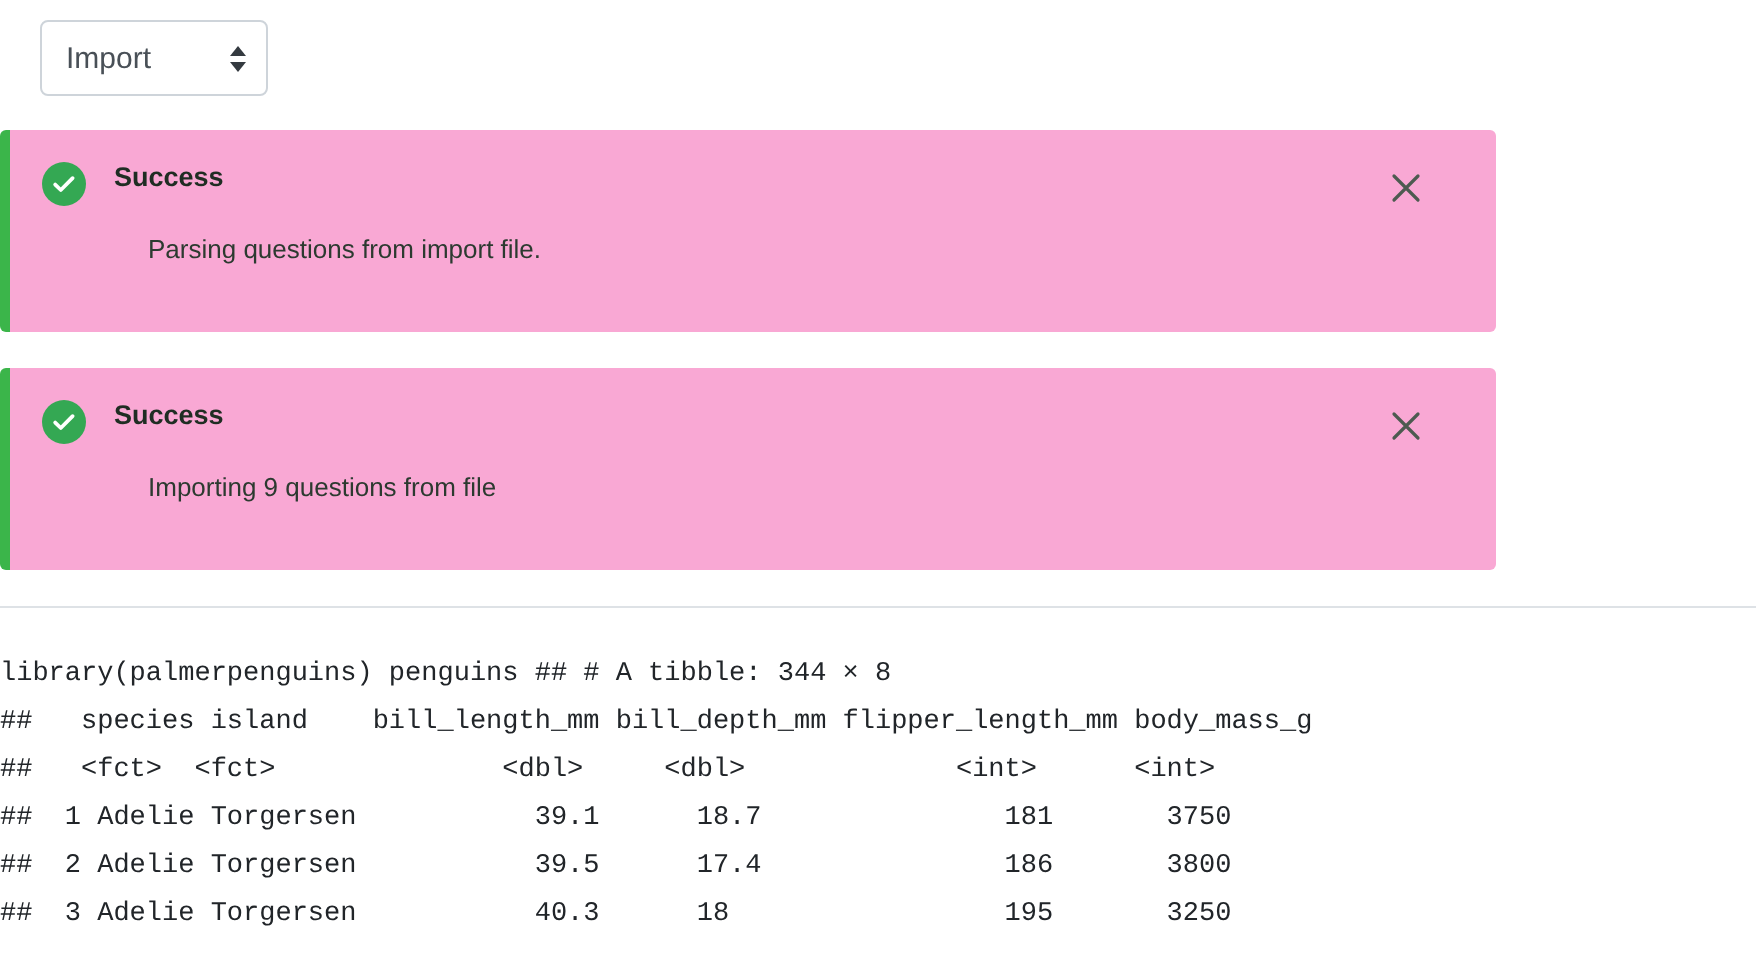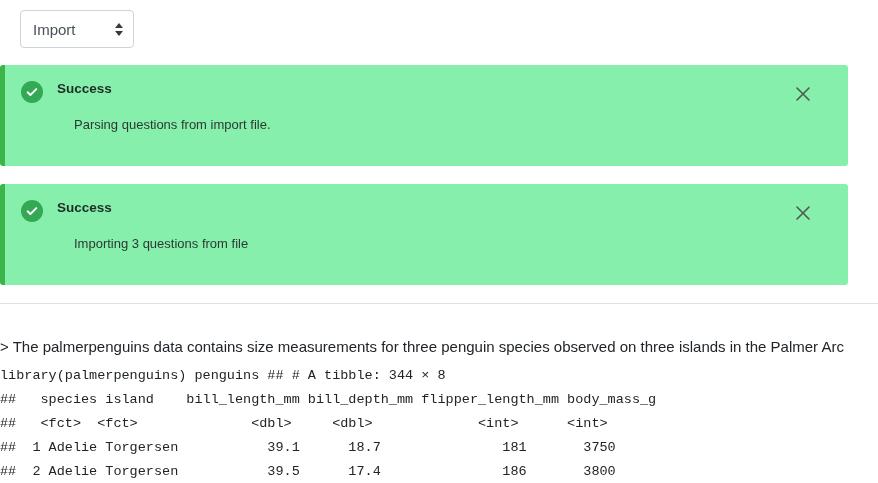--- a/index.html
+++ b/index.html
@@ -66,23 +66,23 @@
 
   
   .alerts {
     margin-top: 17px;
     padding: 0 0 0 0;
   }
   .alert {
     position: relative;
     display: flex;
     align-items: flex-start;
-    width: 848px;
+    width: 748px;
     min-height: 72px;
-    background: #86efac;
+    background: #f9a8d4;
     border-left: 5px solid #3bb54a;
     border-radius: 3px;
     padding: 14px 16px 14px 16px;
     margin-bottom: 18px;
   }
   .alert-icon {
     flex: 0 0 auto;
     width: 22px;
     height: 22px;
     border-radius: 50%;
@@ -202,35 +202,34 @@
     </div>
 
     <div class="alert">
       <span class="alert-icon">
         <svg width="14" height="14" viewBox="0 0 14 14" aria-hidden="true">
           <path d="M2.6 7.3 L5.4 10 L11.3 4.1" fill="none" stroke="#ffffff" stroke-width="1.9" stroke-linecap="round" stroke-linejoin="round"></path>
         </svg>
       </span>
       <div class="alert-body">
         <p class="alert-title">Success</p>
-        <p class="alert-text">Importing 3 questions from file</p>
+        <p class="alert-text">Importing 9 questions from file</p>
       </div>
       <button class="alert-close">
         <svg width="18" height="18" viewBox="0 0 18 18" aria-hidden="true">
           <path d="M3 3 L15 15 M15 3 L3 15" fill="none" stroke="#4d5a50" stroke-width="1.6" stroke-linecap="round"></path>
         </svg>
       </button>
     </div>
 
   </div>
 
   <div class="divider"></div>
 
   <div class="content">
-    <p class="para2">&gt; The palmerpenguins data contains size measurements for three penguin species observed on three islands in the Palmer Arc</p>
     <pre class="code">library(palmerpenguins) penguins ## # A tibble: 344 × 8
 ##   species island    bill_length_mm bill_depth_mm flipper_length_mm body_mass_g
 ##   &lt;fct&gt;  &lt;fct&gt;              &lt;dbl&gt;     &lt;dbl&gt;             &lt;int&gt;      &lt;int&gt;
 ##  1 Adelie Torgersen           39.1      18.7               181       3750
 ##  2 Adelie Torgersen           39.5      17.4               186       3800
 ##  3 Adelie Torgersen           40.3      18                 195       3250</pre>
   </div>
 
 </div>
 

